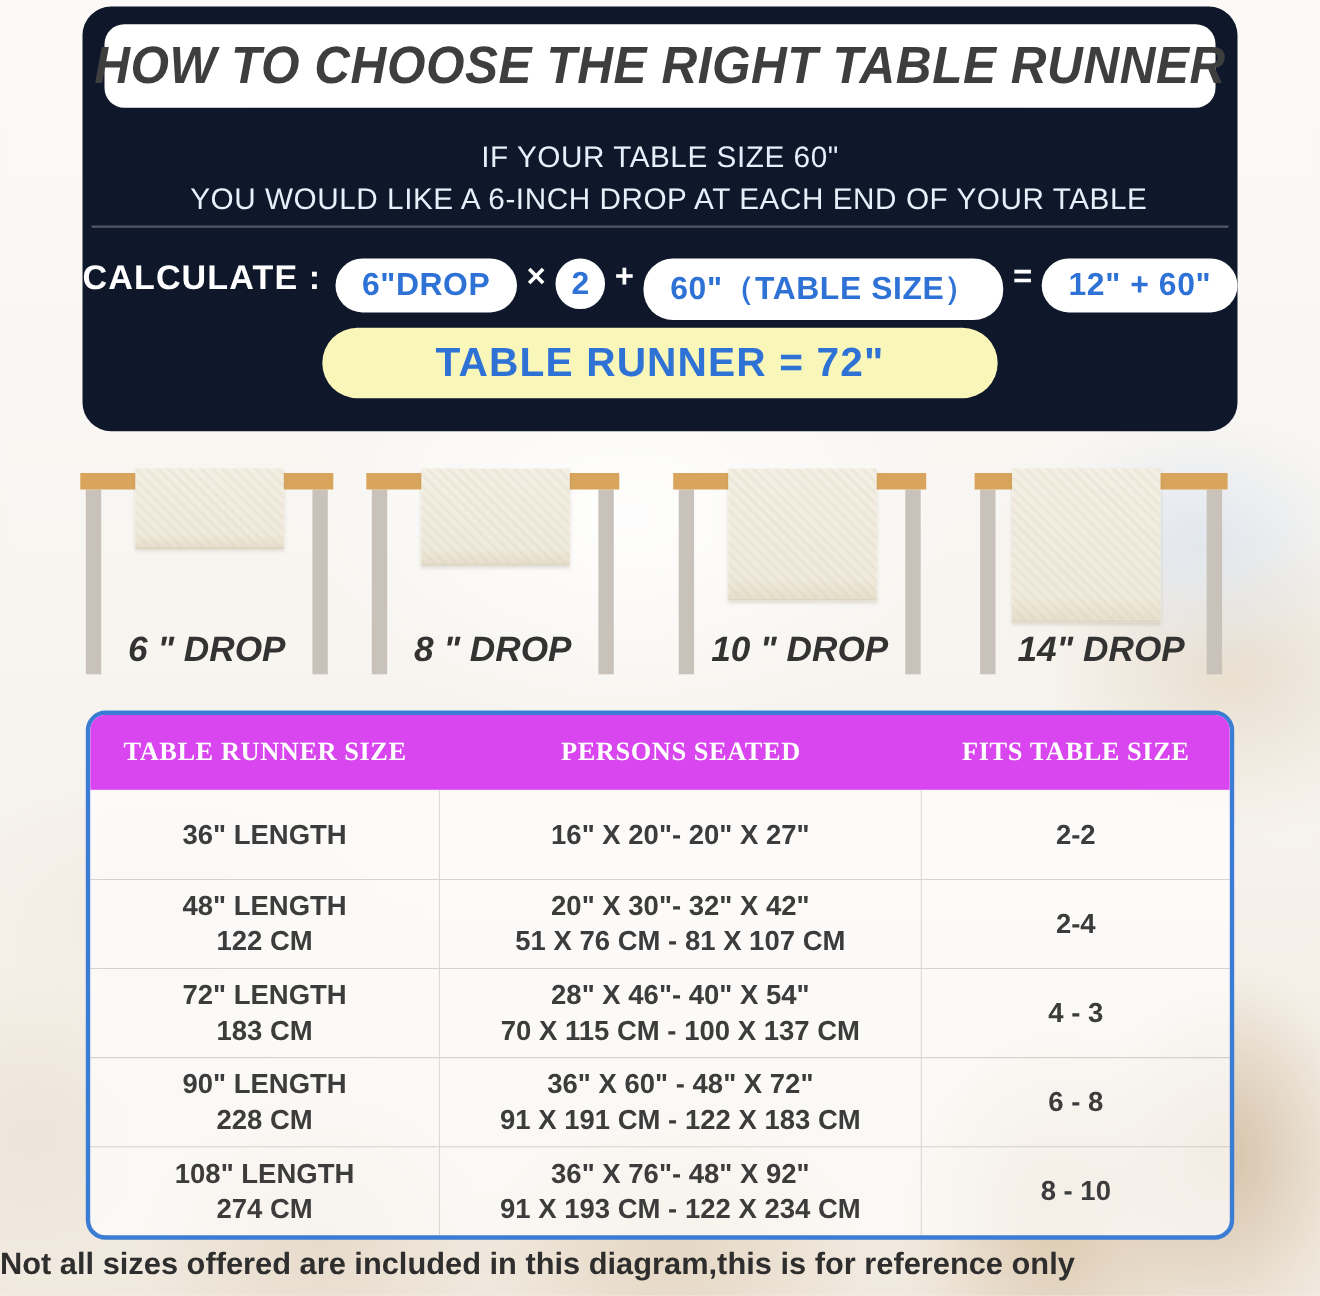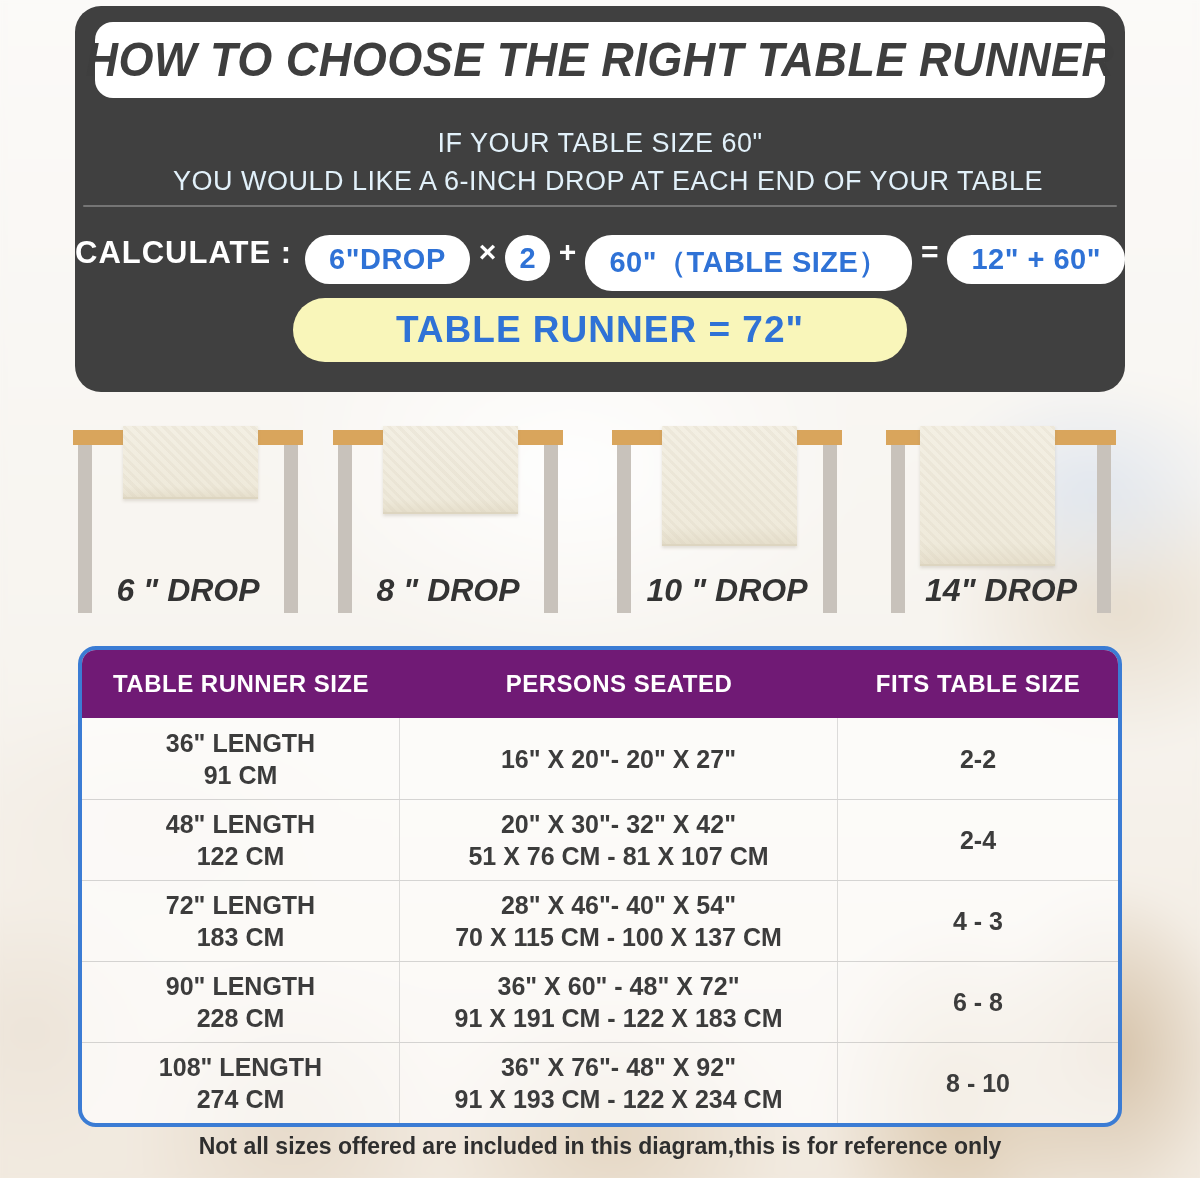--- a/index.html
+++ b/index.html
@@ -23,21 +23,21 @@
       radial-gradient(200px 200px at 60px 1060px, rgba(235,226,214,.8), rgba(235,226,214,0) 70%),
       radial-gradient(300px 180px at 180px 850px, rgba(240,233,224,.7), rgba(240,233,224,0) 70%),
       radial-gradient(400px 260px at 600px 500px, rgba(255,255,255,.9), rgba(255,255,255,0) 75%),
       linear-gradient(180deg, #fbfaf8 0%, #f7f4ef 55%, #f1e9de 100%);
     filter: blur(14px);
   }
 
   
   .top-panel {
     position:absolute; left:75px; top:6px; width:1050px; height:386px;
-    background:#404040; border-radius:26px;
+    background:#0f172a; border-radius:26px;
   }
   .title-box {
     position:absolute; left:20px; top:16px; width:1010px; height:76px;
     background:#ffffff; border-radius:18px;
     display:flex; align-items:center; justify-content:center;
   }
   .main-title {
     font-size:45px; font-weight:bold; font-style:italic;
     color:#3e3e3e; letter-spacing:.5px; white-space:nowrap;
     transform:scaleY(1.06);
@@ -96,38 +96,38 @@
     white-space:nowrap;
   }
 
   
   .size-panel {
     position:absolute; left:78px; top:646px; width:1044px; height:481px;
     border:4px solid #3b7cd4; border-radius:18px; overflow:hidden;
     background:rgba(255,255,255,.68);
   }
   .size-header {
-    height:68px; background:#701a75;
-    display:grid; grid-template-columns:318px 438px 1fr; align-items:center;
+    height:68px; background:#d946ef;
+    display:grid; grid-template-columns:318px 438px 1fr; align-items:center;font-family:Liberation Serif, serif;
   }
   .size-header .hcell {
     text-align:center; color:#ffffff; font-size:24px; font-weight:bold; letter-spacing:.5px;
   }
   .size-body { display:grid; grid-template-rows:repeat(5,1fr); height:405px; }
   .size-row {
     display:grid; grid-template-columns:318px 438px 1fr; align-items:center;
   }
   .size-row + .size-row { border-top:1px solid rgba(150,150,150,.38); }
   .cell { text-align:center; color:#3c3c3c; font-weight:bold; font-size:25px; line-height:1.28; }
   .cell.c1 { border-right:1px solid rgba(160,160,160,.35); height:100%; display:flex; flex-direction:column; justify-content:center; }
   .cell.c2 { border-right:1px solid rgba(160,160,160,.35); height:100%; display:flex; flex-direction:column; justify-content:center; }
 
   .footnote {
-    position:absolute; left:0; top:1133px; width:100%; text-align:center;
-    font-size:23px; font-weight:bold; color:#2e2e2e;
+    position:absolute; left:0; top:1133px; width:100%; text-align:left;
+    font-size:28px; font-weight:bold; color:#2e2e2e;
   }
 </style>
 </head>
 <body>
 
 <div class="backdrop"></div>
 
 <div class="top-panel">
   <div class="title-box">
     <div class="main-title">HOW TO CHOOSE THE RIGHT TABLE RUNNER</div>
@@ -185,21 +185,20 @@
   <div class="size-header">
     <div class="hcell">TABLE RUNNER SIZE</div>
     <div class="hcell">PERSONS SEATED</div>
     <div class="hcell">FITS TABLE SIZE</div>
   </div>
   <div class="size-body">
 
     <div class="size-row">
       <div class="cell c1">
         <span>36" LENGTH</span>
-        <span>91 CM</span>
       </div>
       <div class="cell c2">
         <span>16" X 20"- 20" X 27"</span>
       </div>
       <div class="cell">2-2</div>
     </div>
 
     <div class="size-row">
       <div class="cell c1">
         <span>48" LENGTH</span>

